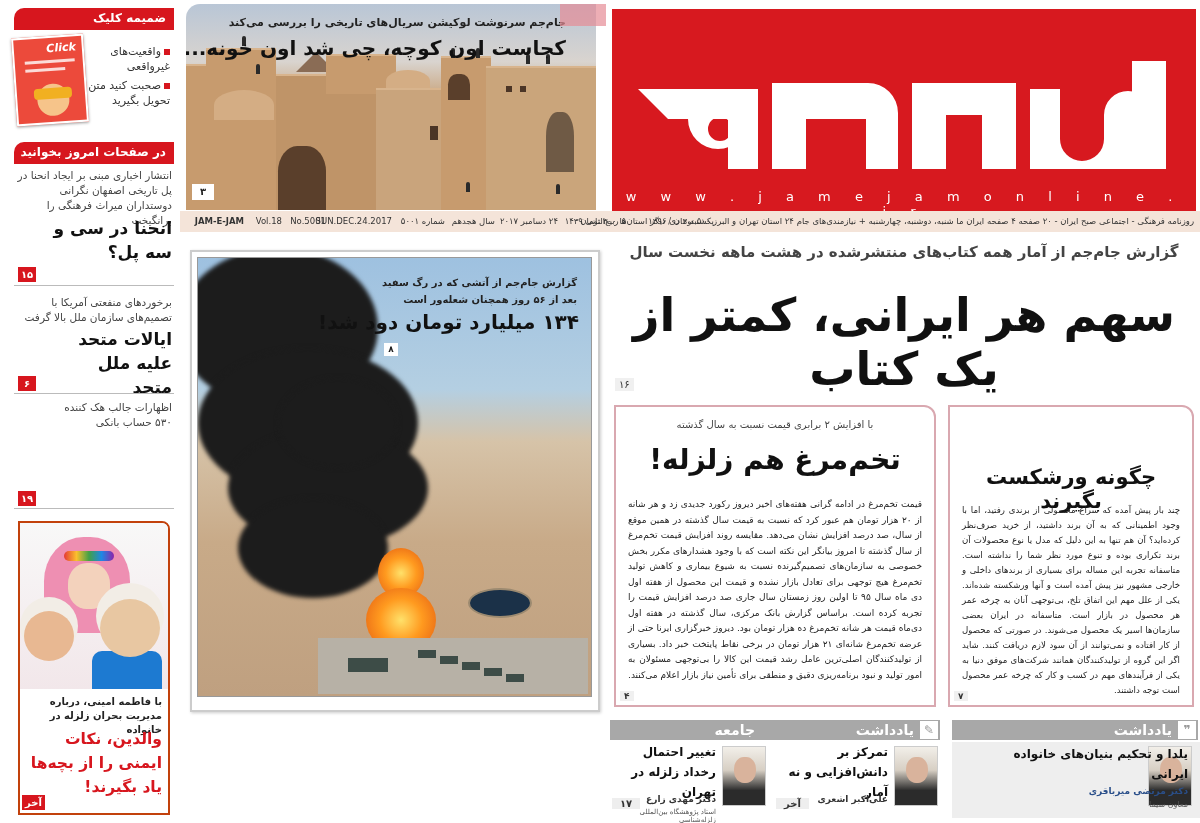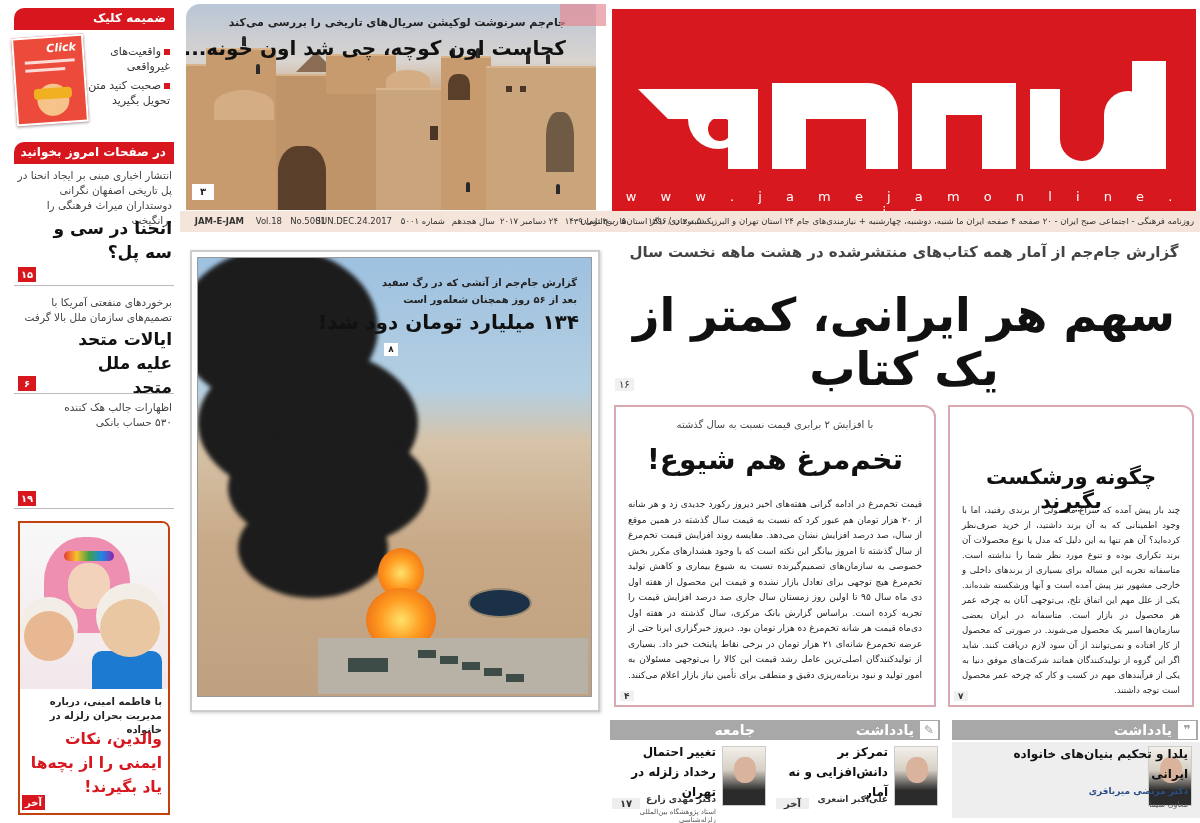--- a/index.html
+++ b/index.html
@@ -222,21 +222,21 @@
   <div class="lead-tag">۸</div>
 </div>
 <div class="abs lead-photo-border"></div>
 
 <div class="abs main-kicker">گزارش جام‌جم از آمار همه کتاب‌های منتشرشده در هشت ماهه نخست سال</div>
 <div class="abs main-head">سهم هر ایرانی، کمتر از یک کتاب</div>
 <div class="abs main-tag">۱۶</div>
 
 <div class="story-box" style="left:614px; top:405px; width:322px; height:302px;">
   <div class="story-kicker" style="top:10px;">با افزایش ۲ برابری قیمت نسبت به سال گذشته</div>
-  <div class="story-head" style="top:36px; font-size:28px;">تخم‌مرغ هم شیوع!</div>
+  <div class="story-head" style="top:36px; font-size:28px;">تخم‌مرغ هم زلزله!</div>
   <div class="story-body" style="top:90px;">قیمت تخم‌مرغ در ادامه گرانی هفته‌های اخیر دیروز رکورد جدیدی زد و هر شانه از ۲۰ هزار تومان هم عبور کرد که نسبت به قیمت سال گذشته در همین موقع از سال، صد درصد افزایش نشان می‌دهد. مقایسه روند افزایش قیمت تخم‌مرغ از سال گذشته تا امروز بیانگر این نکته است که با وجود هشدارهای مکرر بخش خصوصی به سازمان‌های تصمیم‌گیرنده نسبت به شیوع بیماری و کاهش تولید تخم‌مرغ هیچ توجهی برای تعادل بازار نشده و قیمت این محصول از هفته اول دی ماه سال ۹۵ تا اولین روز زمستان سال جاری صد درصد افزایش قیمت را تجربه کرده است. براساس گزارش بانک مرکزی، سال گذشته در هفته اول دی‌ماه قیمت هر شانه تخم‌مرغ ده هزار تومان بود. دیروز خبرگزاری ایرنا حتی از عرضه تخم‌مرغ شانه‌ای ۲۱ هزار تومان در برخی نقاط پایتخت خبر داد. بسیاری از تولیدکنندگان اصلی‌ترین عامل رشد قیمت این کالا را بی‌توجهی مسئولان به امور تولید و نبود برنامه‌ریزی دقیق و منطقی برای تأمین نیاز بازار اعلام می‌کنند.</div>
   <div class="story-tag">۴</div>
 </div>
 
 <div class="story-box" style="left:948px; top:405px; width:246px; height:302px;">
   <div class="story-head" style="top:58px; font-size:21px;">چگونه ورشکست بگیرند</div>
   <div class="story-body" style="top:96px; font-size:8.6px; line-height:15px;">چند بار پیش آمده که سراغ محصولی از برندی رفتید، اما با وجود اطمینانی که به آن برند داشتید، از خرید صرف‌نظر کرده‌اید؟ آن هم تنها به این دلیل که مدل یا نوع محصولات آن برند تکراری بوده و تنوع مورد نظر شما را نداشته است. متاسفانه تجربه این مساله برای بسیاری از برندهای داخلی و خارجی مشهور نیز پیش آمده است و آنها ورشکسته شده‌اند. یکی از علل مهم این اتفاق تلخ، بی‌توجهی آنان به چرخه عمر هر محصول در بازار است. متاسفانه در ایران بعضی سازمان‌ها اسیر یک محصول می‌شوند. در صورتی که محصول از کار افتاده و نمی‌توانند از آن سود لازم دریافت کنند. شاید اگر این گروه از تولیدکنندگان همانند شرکت‌های موفق دنیا به یکی از فرآیندهای مهم در کسب و کار که چرخه عمر محصول است توجه داشتند.</div>
   <div class="story-tag">۷</div>
 </div>
 

